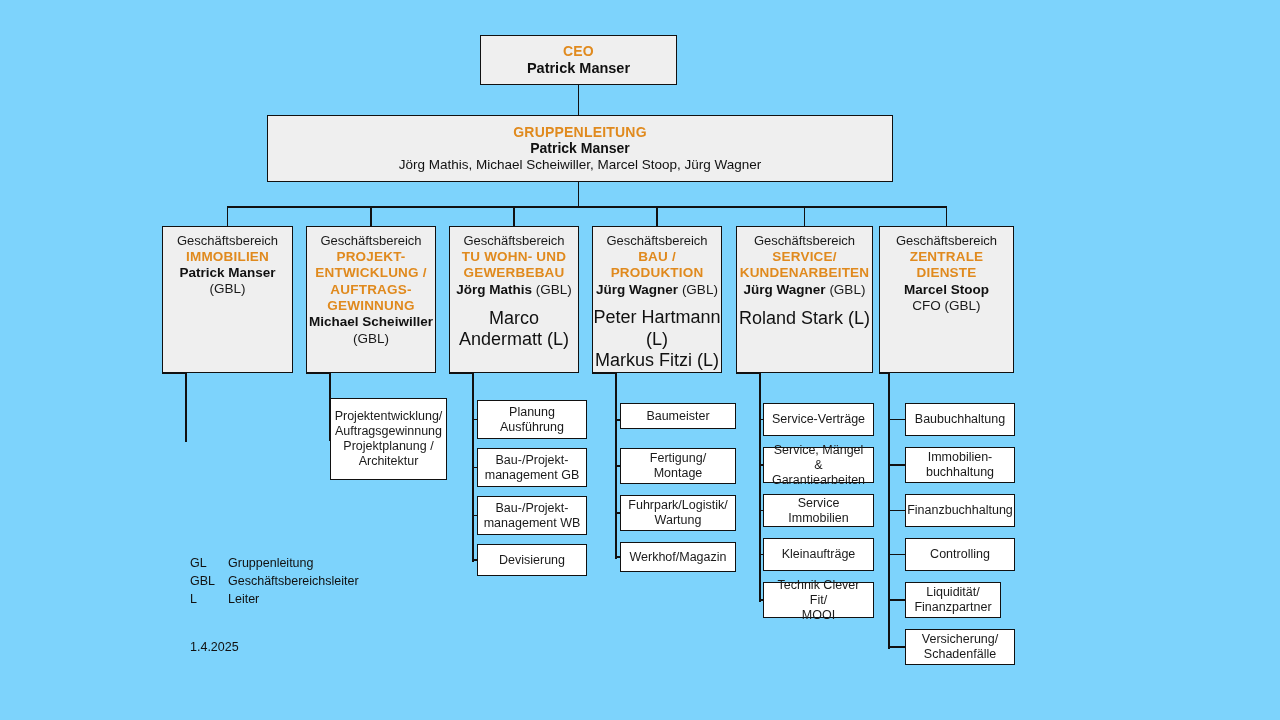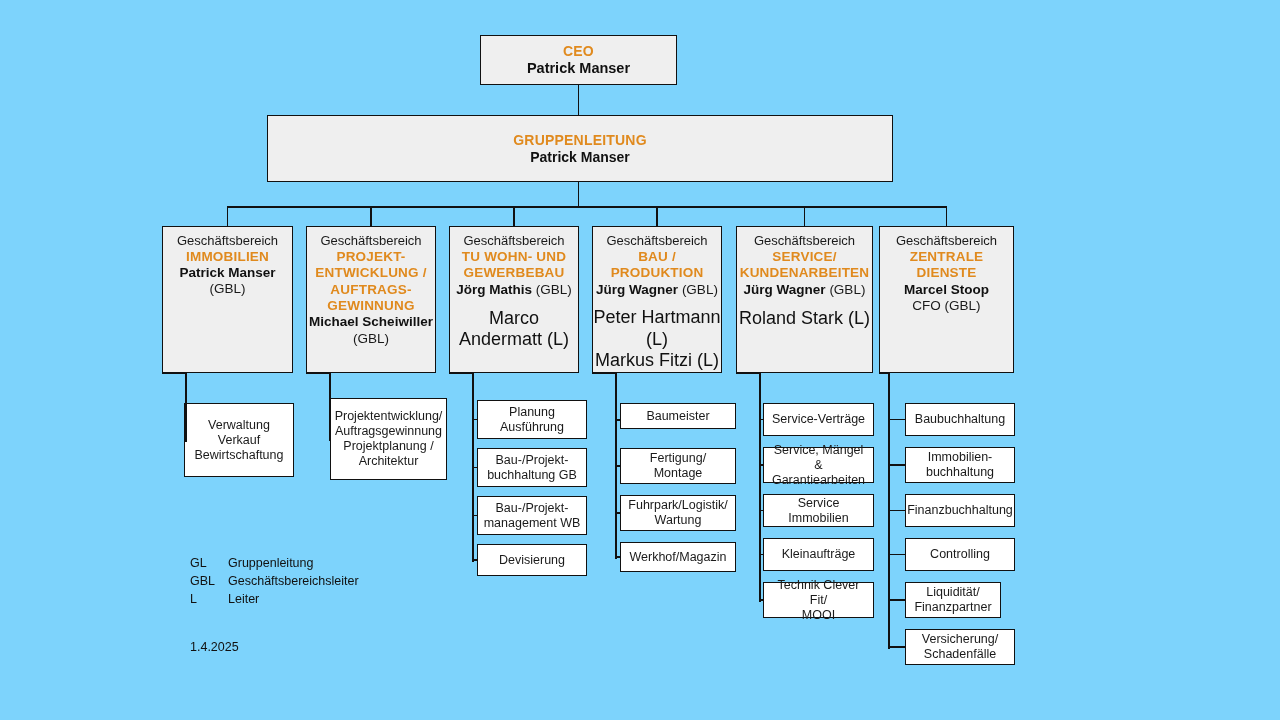--- a/index.html
+++ b/index.html
@@ -74,20 +74,21 @@
 <body>
 
 <div id="canvas">
     <div class="box" style="left: 480px; top: 35px; width: 197px; height: 50px;">
       <div class="ceo-title accent">CEO</div>
       <div class="ceo-name">Patrick Manser</div>
     </div>
     <div class="box" style="left: 267px; top: 115px; width: 626px; height: 67px;">
       <div class="gl-title accent">GRUPPENLEITUNG</div>
       <div class="gl-name">Patrick Manser</div>
+      <div class="gl-members">Jörg Mathis, Michael Scheiwiller, Marcel  Stoop,  Jürg Wagner</div>
     </div>
     <div class="line vline" style="left: 577.7px; top: 85px; height: 30px;"></div>
     <div class="line vline" style="left: 577.7px; top: 182px; height: 24px;"></div>
     <div class="line hline" style="left: 227.5px; top: 206px; width: 719px;"></div>
     <div class="line vline" style="left: 226.7px; top: 206px; height: 20px;"></div>
     <div class="box" style="left: 162px; top: 226px; width: 131px; height: 147px; justify-content: flex-start; padding-top: 6px;">
       <div class="topline">Geschäftsbereich</div>
       <div class="dept-title accent">
         <div>IMMOBILIEN</div>
       </div>
@@ -145,46 +146,41 @@
       </div>
     </div>
     <div class="line vline" style="left: 945.7px; top: 206px; height: 20px;"></div>
     <div class="box" style="left: 879px; top: 226px; width: 135px; height: 147px; justify-content: flex-start; padding-top: 6px;">
       <div class="topline">Geschäftsbereich</div>
       <div class="dept-title accent">
         <div>ZENTRALE</div>
         <div>DIENSTE</div>
       </div>
       <div class="dept-lead"><span class="name-b">Marcel Stoop</span><div class="name-n">CFO (GBL)</div></div>
-    </div>
-    <div class="box leaf" style="left: 184px; top: 403px; width: 110px; height: 74px;">
-      <div>Verwaltung</div>
-      <div>Verkauf</div>
-      <div>Bewirtschaftung</div>
     </div>
     <div class="line hline" style="left: 186px; top: 439.2px;"></div>
     <div class="line vline" style="left: 185.2px; top: 373px; height: 68.6px;"></div>
     <div class="line hline" style="left: 162px; top: 372.2px; width: 24px;"></div>
     <div class="box leaf" style="left: 330px; top: 398px; width: 117px; height: 82px;">
       <div>Projektentwicklung/</div>
       <div>Auftragsgewinnung</div>
       <div>Projektplanung /</div>
       <div>Architektur</div>
     </div>
     <div class="line hline" style="left: 330px; top: 438.2px; width: 0px;"></div>
     <div class="line vline" style="left: 329.2px; top: 373px; height: 67.6px;"></div>
     <div class="line hline" style="left: 306px; top: 372.2px; width: 24px;"></div>
     <div class="box leaf" style="left: 477px; top: 400px; width: 110px; height: 39px;">
       <div>Planung</div>
       <div>Ausführung</div>
     </div>
     <div class="line hline" style="left: 473px; top: 418.7px; width: 4px;"></div>
     <div class="box leaf" style="left: 477px; top: 448px; width: 110px; height: 39px;">
       <div>Bau-/Projekt-</div>
-      <div>buchhaltung GB</div>
+      <div>management GB</div>
     </div>
     <div class="line hline" style="left: 473px; top: 466.7px; width: 4px;"></div>
     <div class="box leaf" style="left: 477px; top: 496px; width: 110px; height: 39px;">
       <div>Bau-/Projekt-</div>
       <div>management WB</div>
     </div>
     <div class="line hline" style="left: 473px; top: 514.7px; width: 4px;"></div>
     <div class="box leaf" style="left: 477px; top: 544px; width: 110px; height: 32px;">
       <div>Devisierung</div>
     </div>

